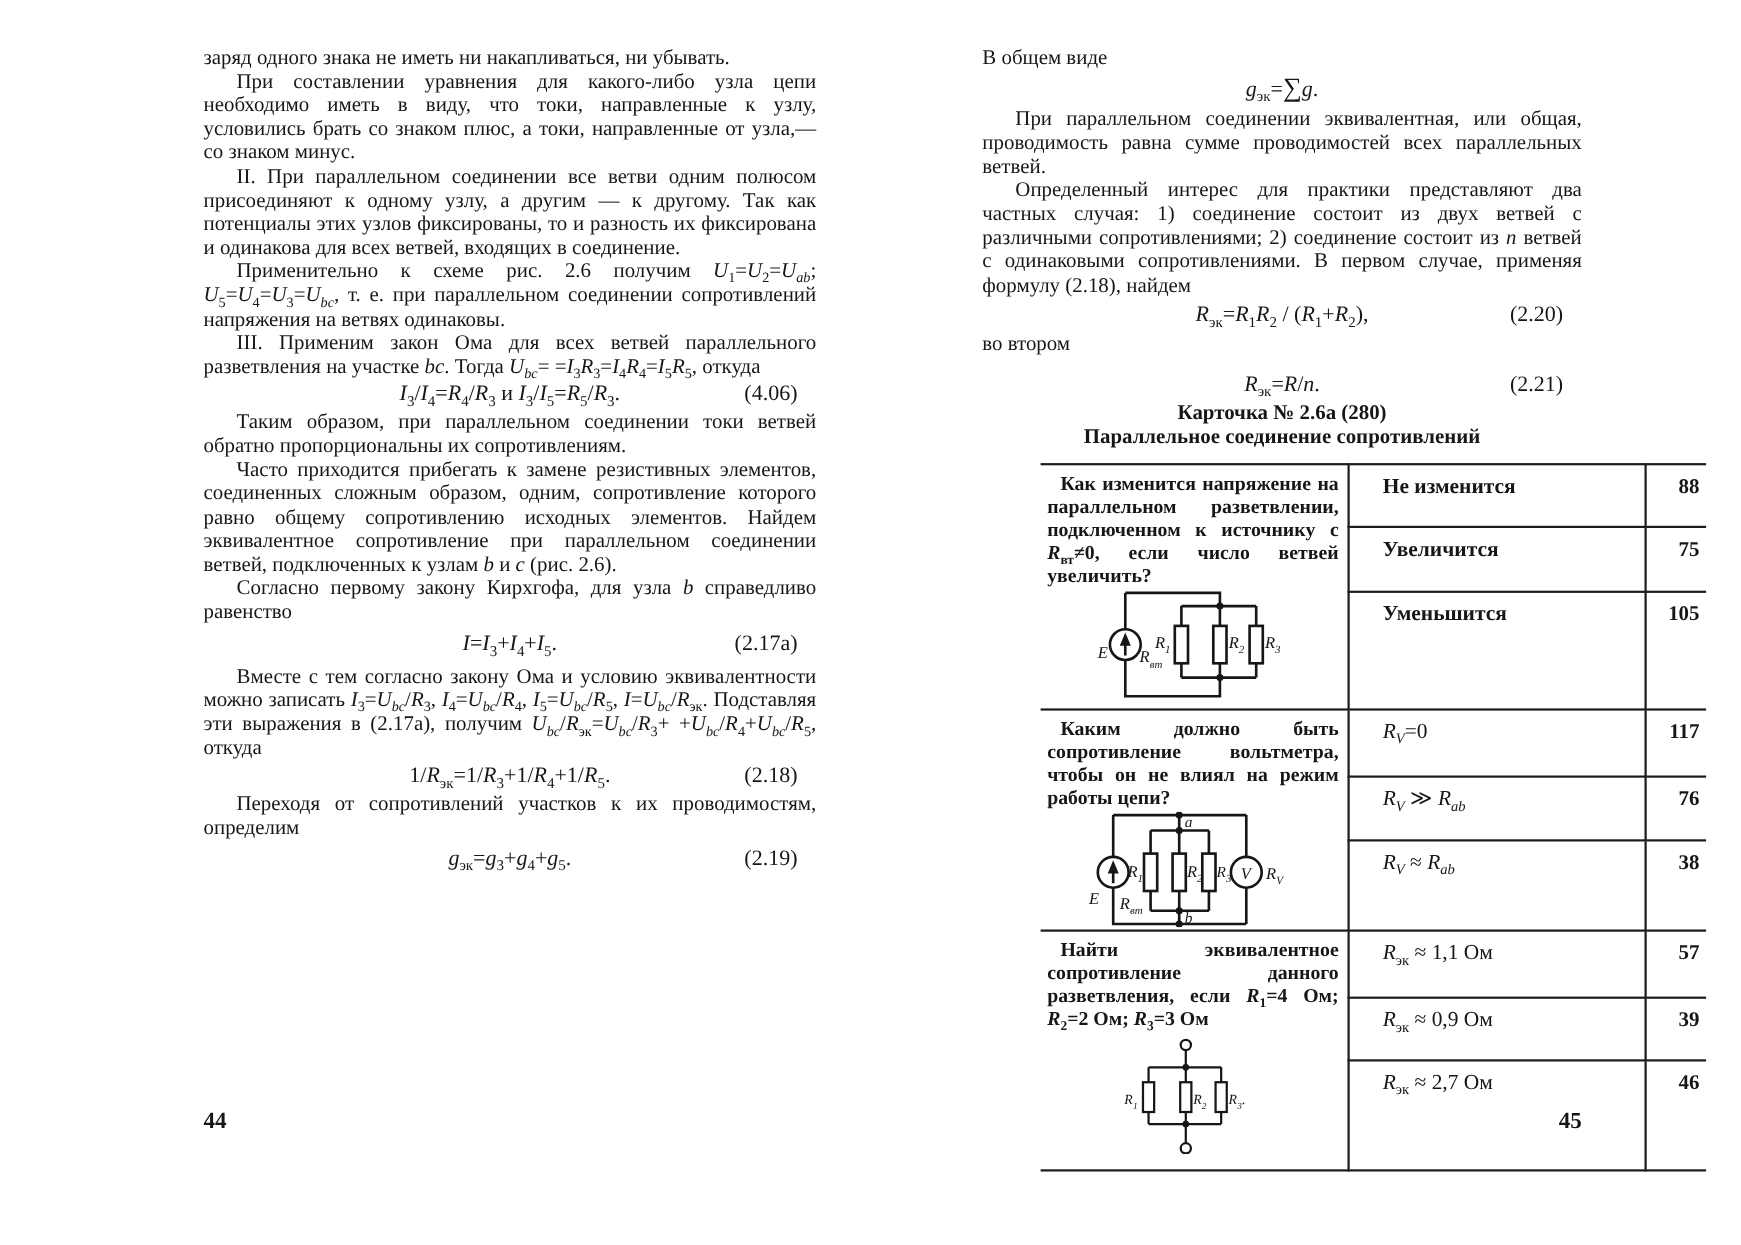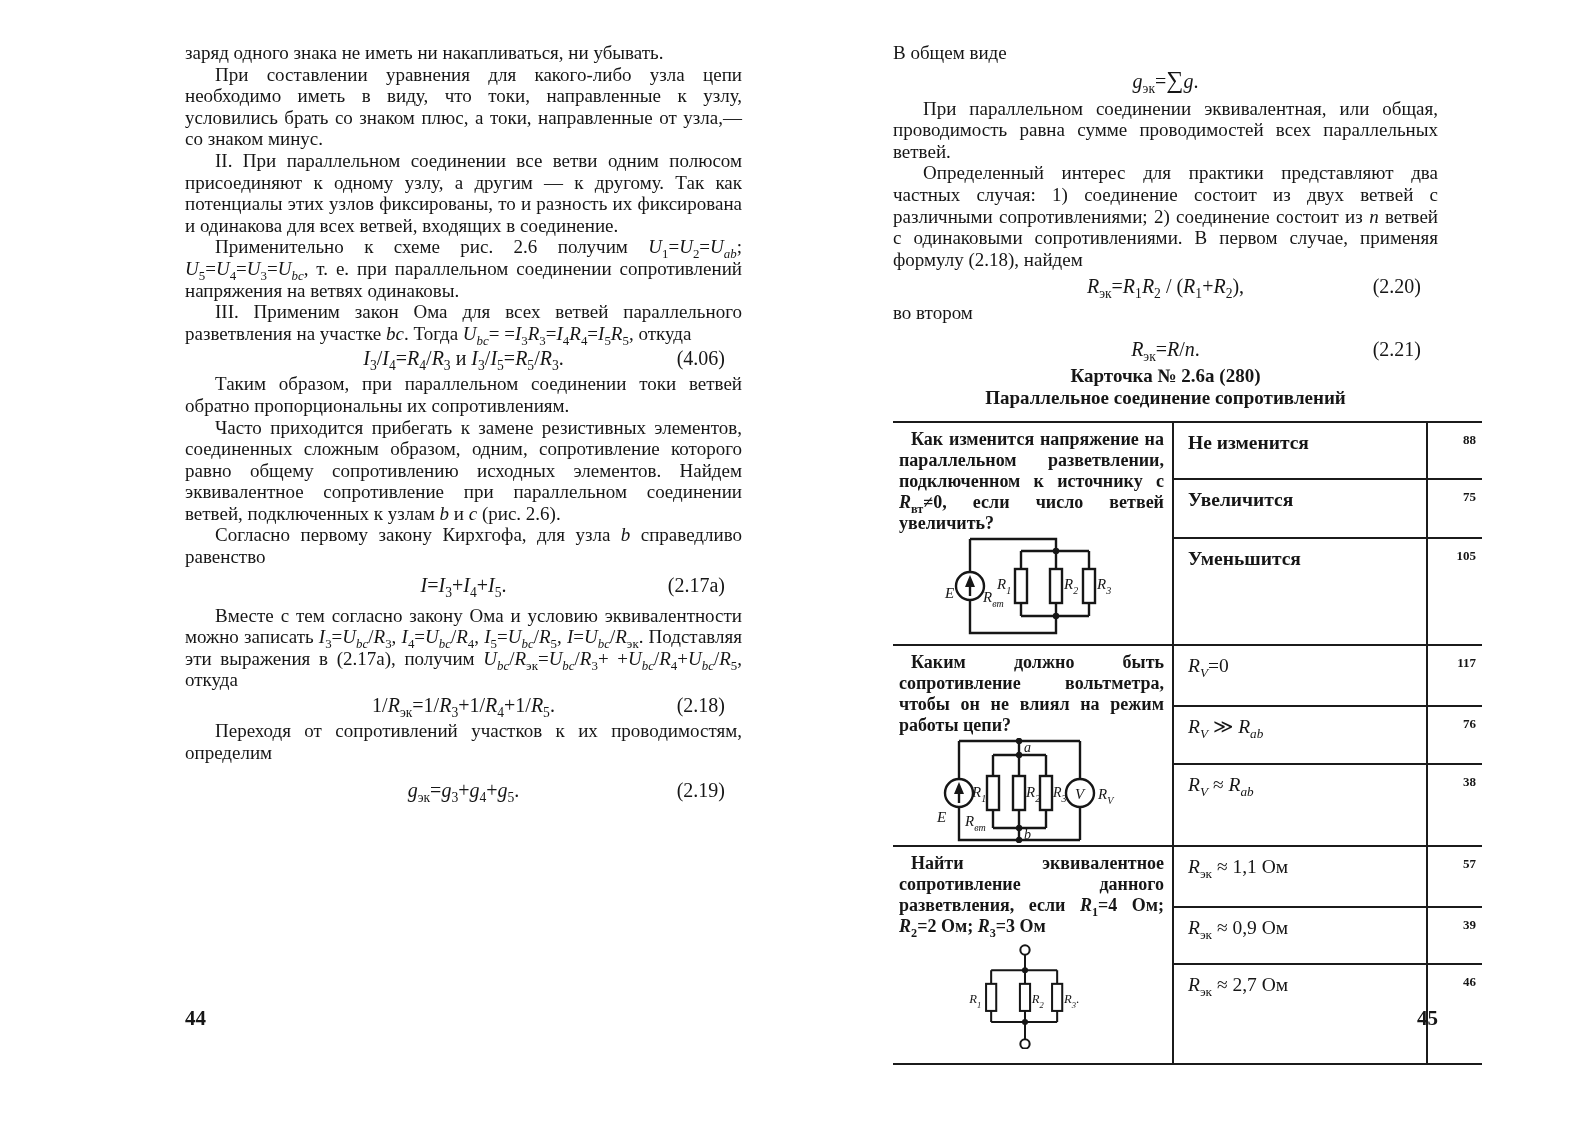--- a/index.html
+++ b/index.html
@@ -18,29 +18,29 @@
   .feq{position:absolute;right:17px;font-style:normal;}
   sub{font-size:68%;line-height:0;}
   .sp{letter-spacing:5px;}
   .bigop{font-size:24px;line-height:0;}
   .card-head{margin-top:0;text-align:center;font-weight:700;font-size:19px;line-height:22px;}
   .page-num{position:absolute;top:1006px;font-size:21px;font-weight:700;}
   .pn-left{left:185px;}
   .pn-right{left:1404px;width:34px;text-align:right;}
 
   table.card-table{
-    position:absolute;left:893px;top:421px;width:549px;
+    position:absolute;left:946px;top:421px;width:549px;
     border-collapse:collapse;table-layout:fixed;
     border-top:2px solid #1b1b1b;border-bottom:2px solid #1b1b1b;
   }
   td{border:2px solid #1b1b1b;vertical-align:top;padding:0;}
   td.qcell{border-left:none;width:265px;padding:6px 8px 0 6px;}
-  td.acell{width:232px;padding:9px 6px 0 14px;font-size:19.5px;line-height:22px;border-radius:22px;}
+  td.acell{width:232px;padding:9px 6px 0 30px;font-size:19.5px;line-height:22px;border-radius:22px;}
   td.ncell{border-right:none;width:48px;text-align:right;padding:9px 6px 0 0;
-           font-size:13px;font-weight:700;}
+           font-size:19px;font-weight:700;}
   .qtext{font-size:18px;line-height:21px;font-weight:700;text-align:justify;text-indent:12px;}
   .hA{height:46px}.hB{height:48px}.hC{height:96px}
   .hD{height:50px}.hE{height:47px}.hF{height:71px}
   .hG{height:50px}.hH{height:46px}.hI{height:89px}
   svg.circuit{display:block;}
   .c1{margin:2px 0 0 40px;}
   .c2{margin:2px 0 0 30px;}
   .c3{margin:2px 0 0 58px;}
   .cwire{stroke:#161616;stroke-width:2.4;fill:none;}
   .cfillw{fill:#ffffff;}
@@ -69,21 +69,21 @@
   <div class="frow" style="margin:4px 0 6px 0;">
     <span><i>I</i>=<i>I</i><sub>3</sub>+<i>I</i><sub>4</sub>+<i>I</i><sub>5</sub>.</span>
     <span class="feq">(2.17а)</span>
   </div>
   <p class="para">Вместе с тем согласно закону Ома и условию эквивалентности можно записать <i>I</i><sub>3</sub>=<i>U</i><sub><i>bc</i></sub>/<i>R</i><sub>3</sub>, <i>I</i><sub>4</sub>=<i>U</i><sub><i>bc</i></sub>/<i>R</i><sub>4</sub>, <i>I</i><sub>5</sub>=<i>U</i><sub><i>bc</i></sub>/<i>R</i><sub>5</sub>, <i>I</i>=<i>U</i><sub><i>bc</i></sub>/<i>R</i><sub>эк</sub>. Подставляя эти выражения в (2.17а), получим <i>U</i><sub><i>bc</i></sub>/<i>R</i><sub>эк</sub>=<i>U</i><sub><i>bc</i></sub>/<i>R</i><sub>3</sub>+ +<i>U</i><sub><i>bc</i></sub>/<i>R</i><sub>4</sub>+<i>U</i><sub><i>bc</i></sub>/<i>R</i><sub>5</sub>, откуда</p>
   <div class="frow">
     <span>1/<i>R</i><sub>эк</sub>=1/<i>R</i><sub>3</sub>+1/<i>R</i><sub>4</sub>+1/<i>R</i><sub>5</sub>.</span>
     <span class="feq">(2.18)</span>
   </div>
   <p class="para">Переходя от сопротивлений участков к их проводимостям, определим</p>
-  <div class="frow" style="margin-top:14px;font-family:Liberation Serif, serif;">
+  <div class="frow" style="margin-top:4px;font-family:Liberation Serif, serif;">
     <span><i>g</i><sub>эк</sub>=<i>g</i><sub>3</sub>+<i>g</i><sub>4</sub>+<i>g</i><sub>5</sub>.</span>
     <span class="feq">(2.19)</span>
   </div>
 </div>
 
 <div class="col col-right">
   <p class="para noindent">В общем виде</p>
   <div class="frow" style="line-height:32px;">
     <span><i>g</i><sub>эк</sub>=<span class="bigop">∑</span><i>g</i>.</span>
   </div>

